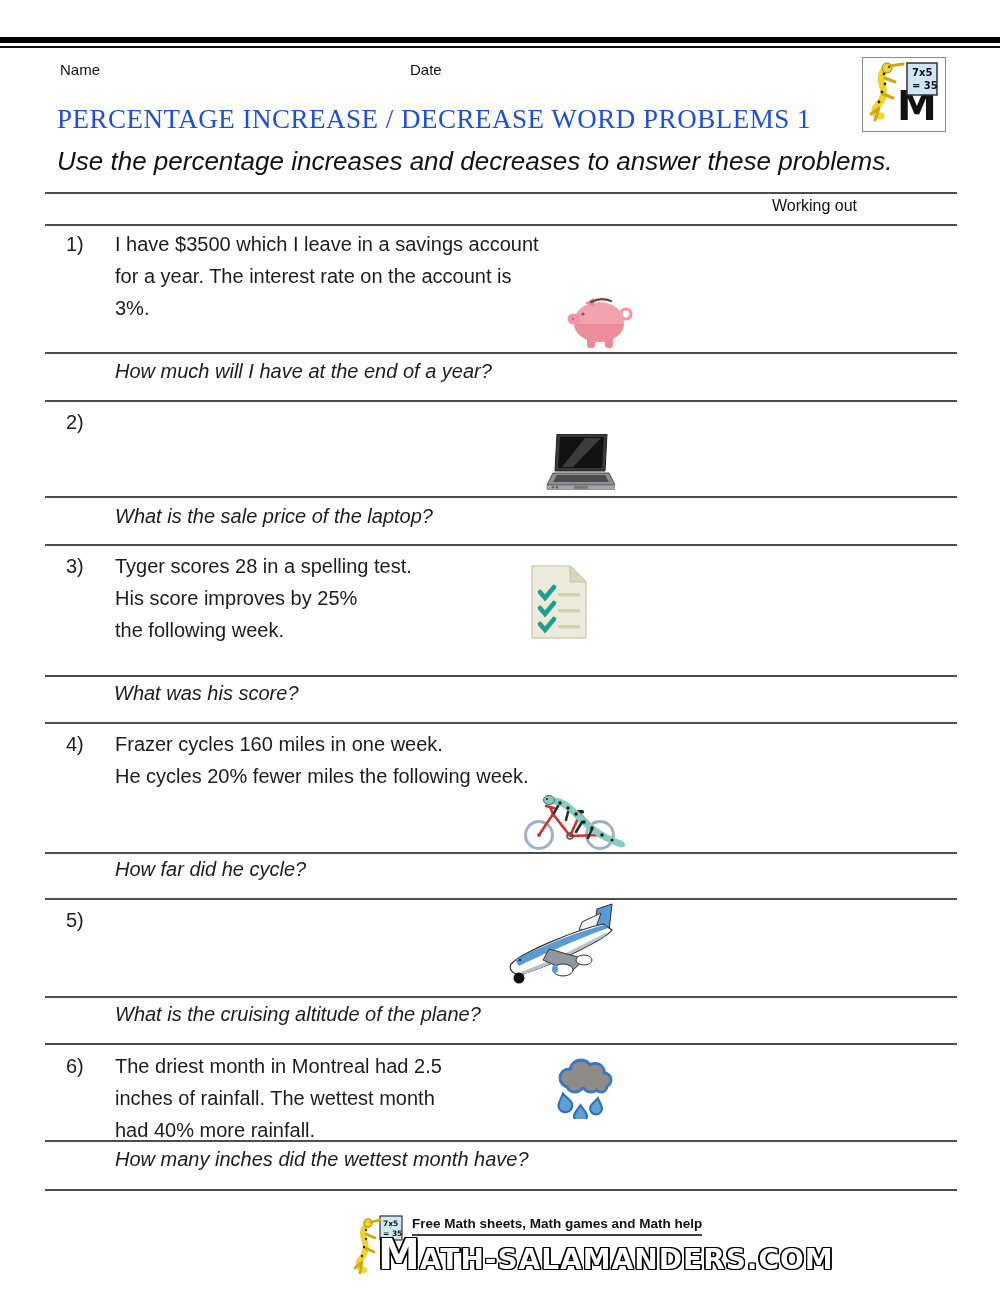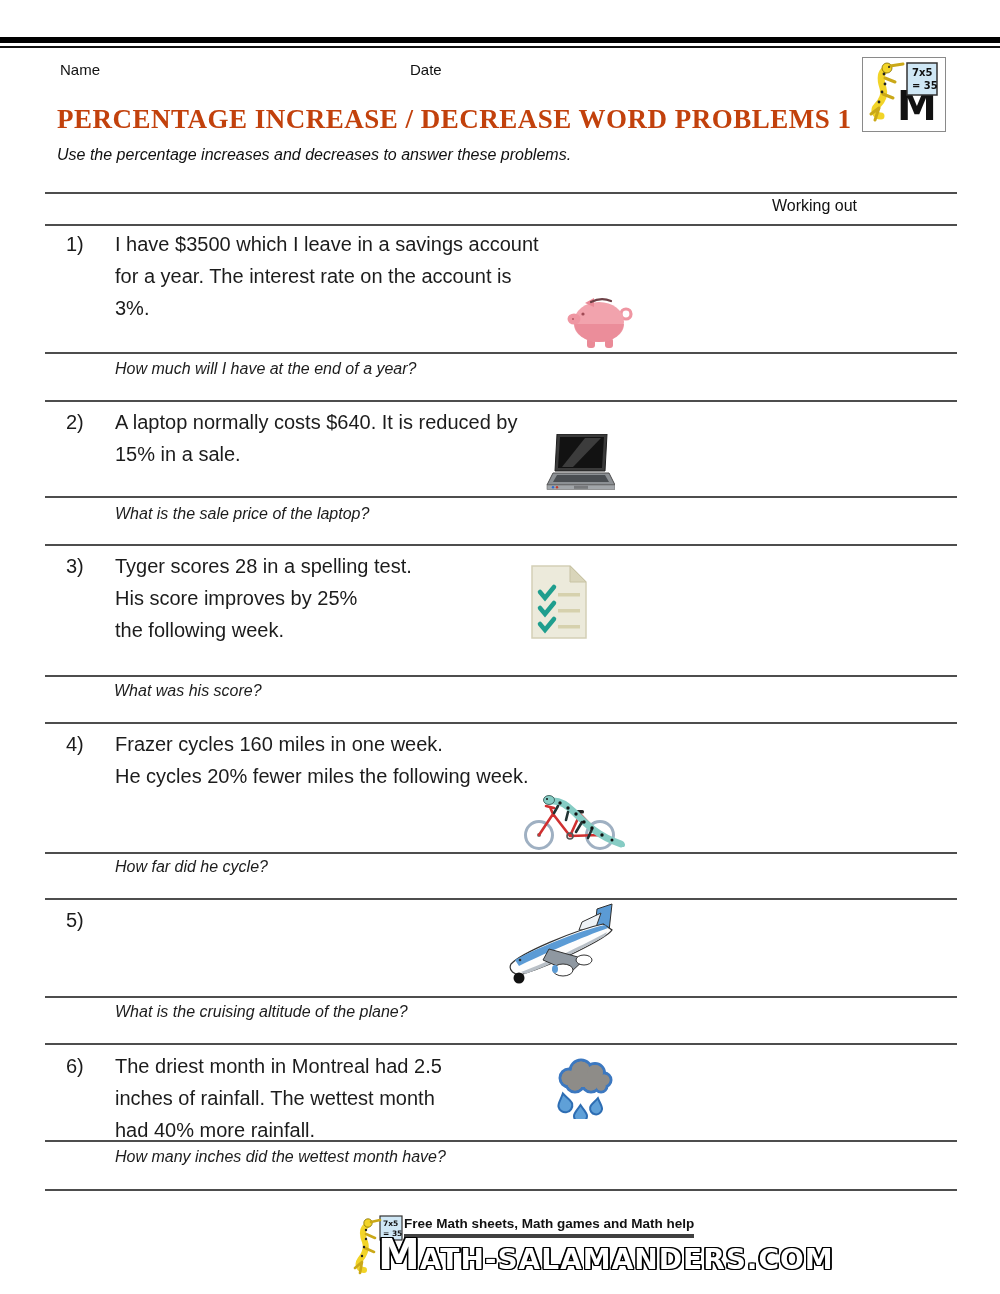--- a/index.html
+++ b/index.html
@@ -3,30 +3,30 @@
 <meta charset="utf-8">
 <style>
   html,body{margin:0;padding:0;background:#fff;}
   #page{position:relative;width:1000px;height:1294px;background:#ffffff;overflow:hidden;
         font-family:"Liberation Sans",sans-serif;color:#1c1c1c;}
   .abs{position:absolute;}
   .topbar{position:absolute;left:0;width:1000px;height:6px;background:#000;}
   .topbar-thin{position:absolute;left:0;width:1000px;height:2px;background:#111;}
   .rule{position:absolute;left:45px;width:912px;height:2px;background:#4d4d4d;}
   .small-label{font-size:15px;color:#111;}
-  .title{font-family:"Liberation Serif",serif;font-size:27px;font-weight:700;color:#c2410c;letter-spacing:.5px;white-space:nowrap;}
-  .subtitle{font-style:italic;font-size:16px;color:#111;white-space:nowrap;}
+  .title{font-family:"Liberation Serif",serif;font-size:27px;font-weight:400;color:#1d4ed8;letter-spacing:.5px;white-space:nowrap;}
+  .subtitle{font-style:italic;font-size:26px;color:#111;white-space:nowrap;}
   .working{font-size:16px;color:#111;text-align:right;width:300px;}
   .pnum{font-size:20px;line-height:32px;color:#1c1c1c;}
   .ptext{font-size:20px;line-height:32px;color:#1c1c1c;white-space:nowrap;}
-  .q{font-size:16px;font-style:italic;color:#1c1c1c;white-space:nowrap;}
+  .q{font-size:20px;font-style:italic;color:#1c1c1c;white-space:nowrap;}
   .logo-box{position:absolute;left:862px;top:57px;width:82px;height:73px;border:1px solid #8a8a8a;background:#fff;}
   .footer{position:absolute;left:352px;top:1210px;width:320px;height:72px;}
-  .tagline{position:absolute;left:52px;top:6px;font-size:13.5px;font-weight:bold;color:#111;
-           border-bottom:4px solid #404040;padding-bottom:3px;white-space:nowrap;}
+  .tagline{position:absolute;left:60px;top:6px;font-size:13.5px;font-weight:bold;color:#111;
+           border-bottom:2px solid #404040;padding-bottom:3px;white-space:nowrap;}
   .site{position:absolute;left:26px;top:20px;white-space:nowrap;font-family:"DejaVu Sans",sans-serif;font-weight:800;color:#fff;
         text-shadow:-1.4px -1.4px 0 #000,1.4px -1.4px 0 #000,-1.4px 1.4px 0 #000,1.4px 1.4px 0 #000,0 1.4px 0 #000,0 -1.4px 0 #000,1.4px 0 0 #000,-1.4px 0 0 #000;}
   .site .m{font-size:42px;letter-spacing:0;}
   .site .rest{font-size:28px;letter-spacing:1px;}
 </style>
 </head>
 <body>
 
 <div id="page">
 
@@ -89,24 +89,20 @@
     <path d="M11,34 A25,18 0 0 0 61,34 L36,34 Z" fill="#ea8a97" opacity="0.85"></path>
     <polygon points="22,13 31,8 31,17" fill="#ea8a97"></polygon>
     <ellipse cx="11" cy="29" rx="6.5" ry="5.5" fill="#ef96a2"></ellipse>
     <circle cx="10" cy="29" r="1" fill="#b05560"></circle>
     <circle cx="20" cy="24" r="1.6" fill="#a04a55"></circle>
     <path d="M28,12 Q38,7 48,11" stroke="#6d4046" stroke-width="2.2" fill="none" stroke-linecap="round"></path>
   </svg>
   <div class="abs q" style="left:115px;top:360px">How much will I have at the end of a year?</div>
 
   <div class="abs pnum" style="left:66px;top:406px">2)</div>
-  <div class="abs ptext" style="left:115px;top:406px">
-    <div>A laptop normally costs $640. It is reduced by</div>
-    <div>15% in a sale.</div>
-  </div>
   <svg class="abs" style="left:545px;top:434px" width="70" height="62" viewBox="0 0 70 62">
     <polygon points="12,0 62,0 60,37 10,37" fill="#3a3a3a" stroke="#1e1e1e"></polygon>
     <polygon points="15,3 59,3 57,34 13,34" fill="#121212"></polygon>
     <polygon points="40,4 56,4 28,33 17,33" fill="#5f5f5f" opacity="0.55"></polygon>
     <polygon points="8,39 64,39 70,51 2,51" fill="#8c9094" stroke="#4c4c4c"></polygon>
     <polygon points="12,41 60,41 64,48 8,48" fill="#4a4e52"></polygon>
     <rect x="2" y="51" width="68" height="4.5" fill="#a2a6aa" stroke="#6a6a6a" stroke-width="0.6"></rect>
     <rect x="29" y="51.8" width="14" height="3" fill="#77797c"></rect>
     <circle cx="8" cy="53.2" r="1.2" fill="#2e6cd0"></circle>
       <circle cx="12" cy="53.2" r="1.2" fill="#c03a2e"></circle>

